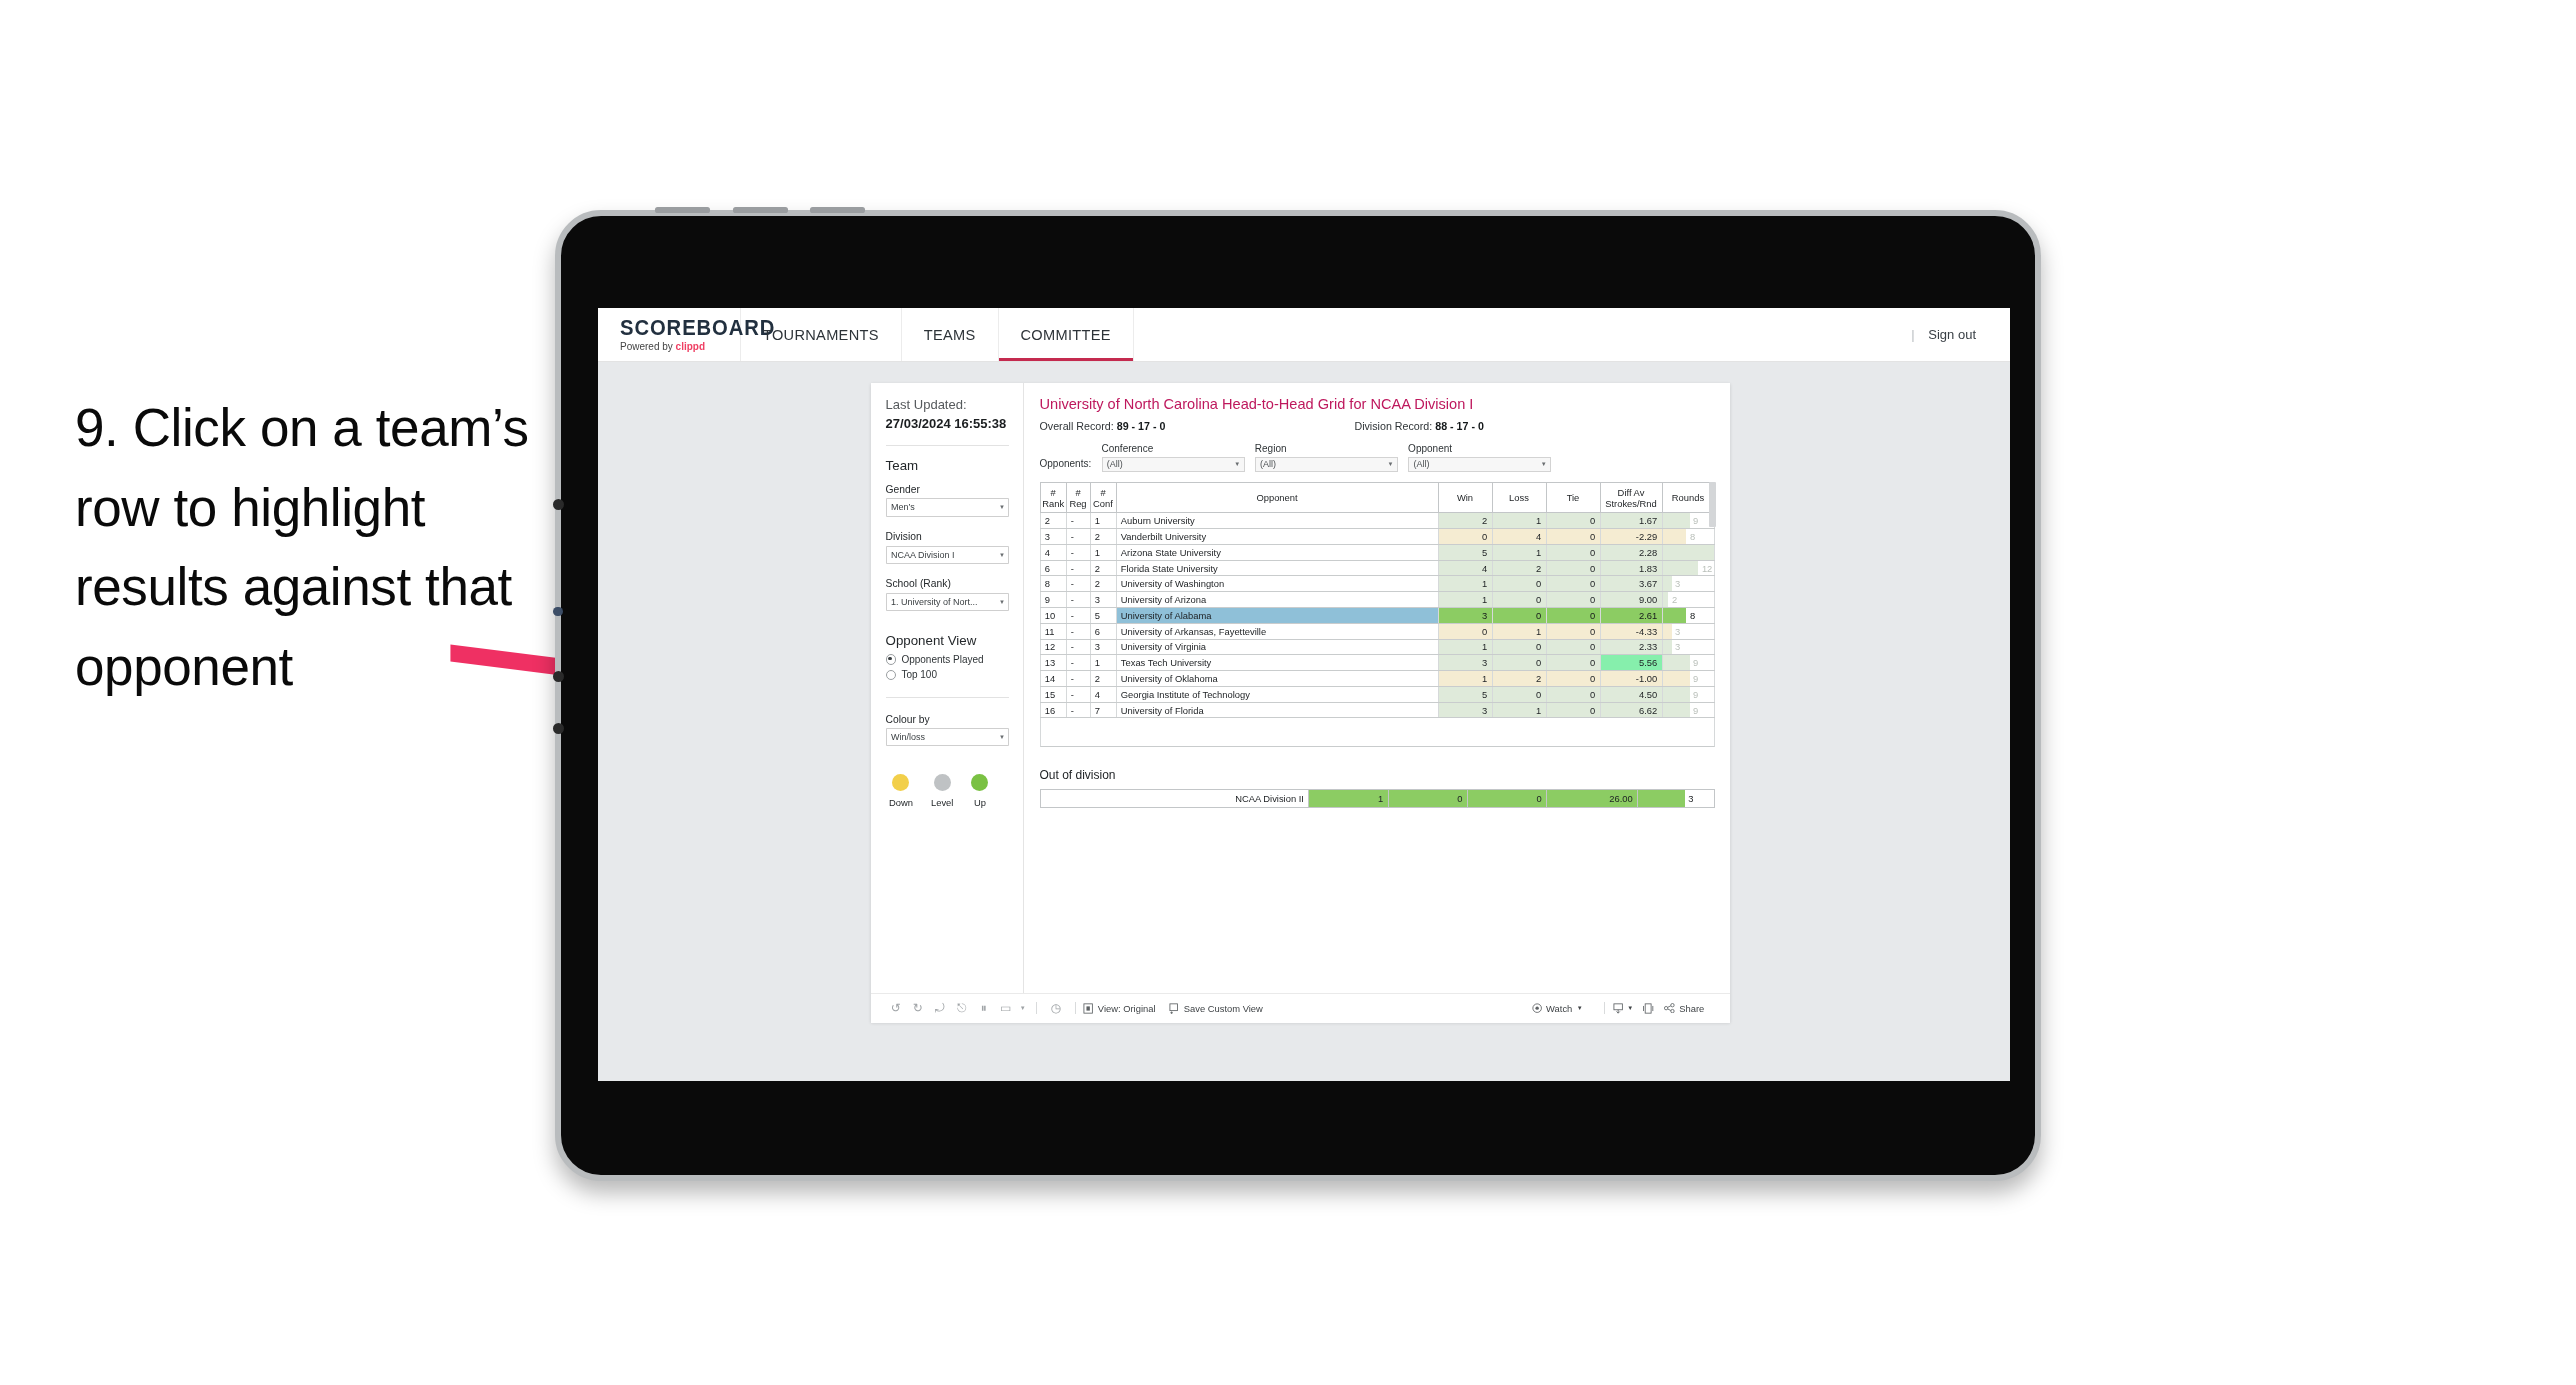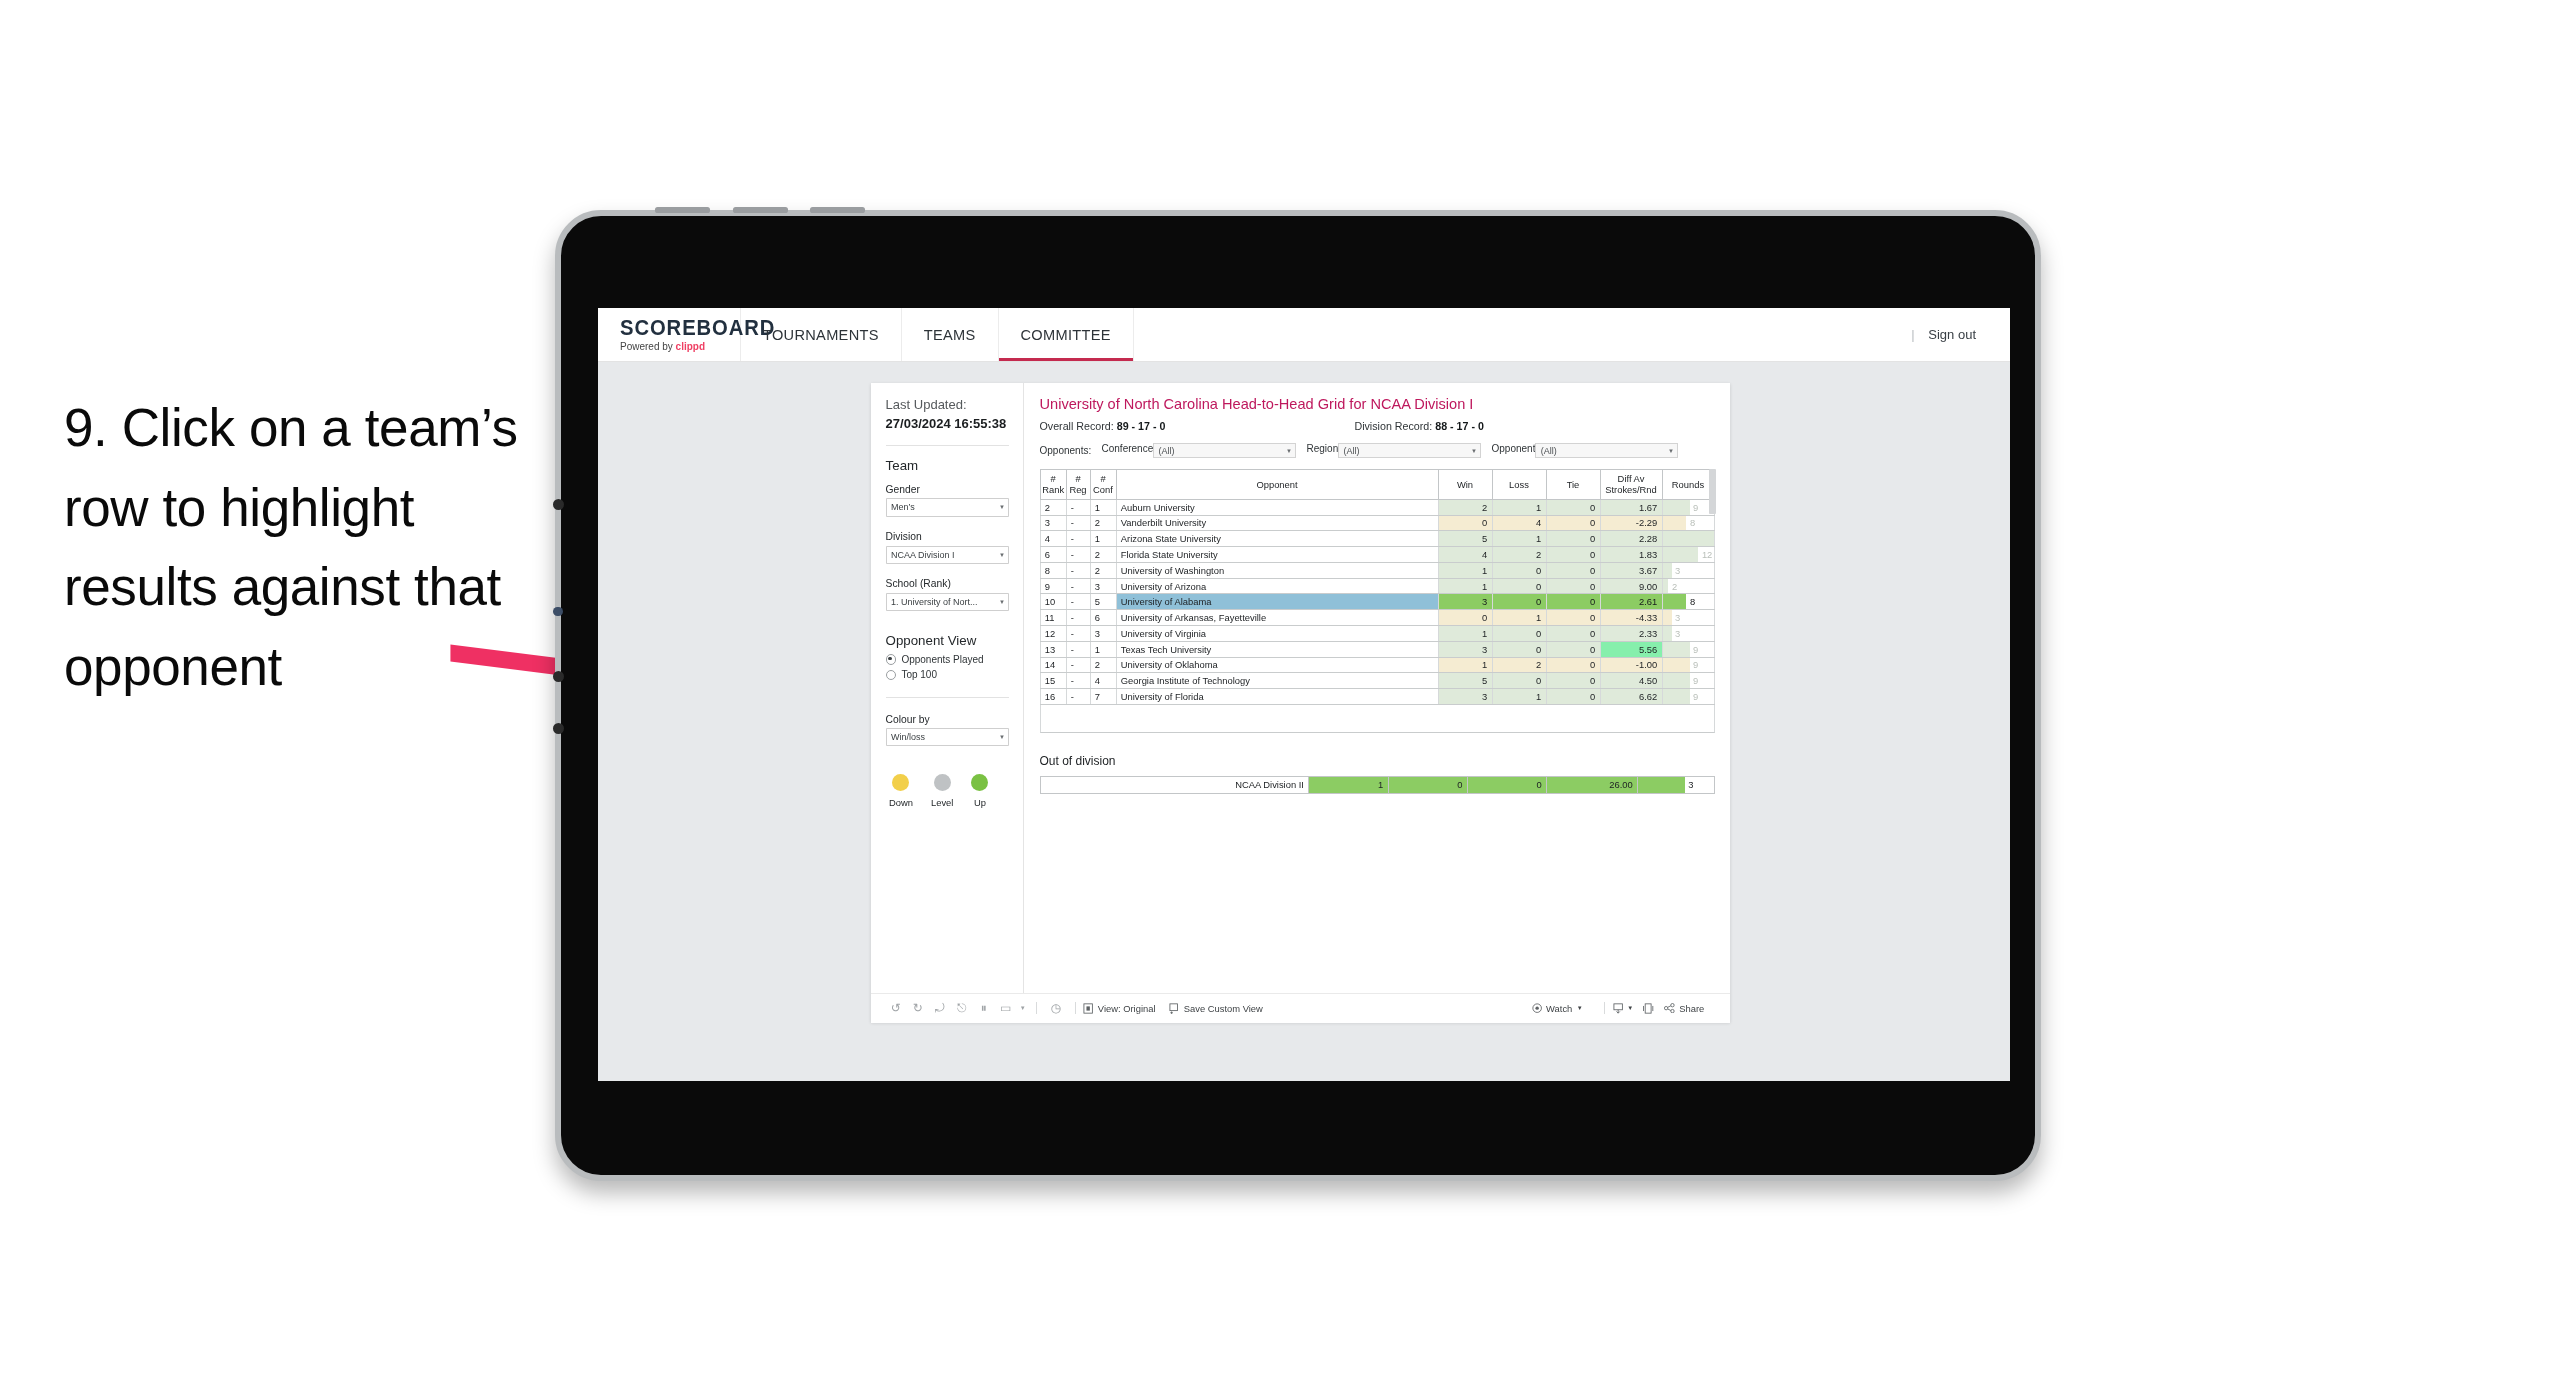--- a/index.html
+++ b/index.html
@@ -4,21 +4,21 @@
 <style>
   html,body{margin:0;padding:0;}
   body{
     width:2576px;height:1385px;background:#ffffff;
     font-family:"Liberation Sans", sans-serif;
     overflow:hidden;position:relative;
   }
 
   
   #annotation{
-    position:absolute;left:64px;top:388px;width:481px;
+    position:absolute;left:75px;top:388px;width:481px;
     font-size:53px;line-height:1.5;color:#0a0a0a;
     font-family:"Liberation Sans", sans-serif;
     letter-spacing:-0.4px;
   }
 
   
   #arrow{position:absolute;left:447px;top:627px;width:618px;height:112px;}
 
   
   #tablet{
@@ -116,21 +116,21 @@
   .lglab{font-size:9.4px;color:#24282b;}
 
   
   #main{flex:1;padding:13.7px 15.5px 0 15.5px;box-sizing:border-box;min-width:0;}
   #vtitle{font-size:14.6px;color:#be185d;margin-bottom:7.7px;}
   #records{display:flex;font-size:10.7px;color:#2f3437;margin-bottom:11px;}
   #records b{color:#14181a;font-weight:bold;}
   #rec-div{margin-left:189px;}
   #filters{display:flex;align-items:flex-end;gap:10.3px;margin-bottom:10.3px;}
   #oplabel{font-size:10px;color:#2f3437;padding-bottom:2.6px;}
-  .fgroup{display:flex;}
+  .fgroup{display:flex;flex-direction:column;}
   .fgroup .fg-lab{font-size:10px;color:#2f3437;margin-bottom:2.6px;}
   .fgroup .fg-sel{
     width:143px;height:15.5px;border:0.9px solid #d3d3d3;background:#f7f7f7;
     display:flex;align-items:center;justify-content:space-between;
     padding:0 3.4px 0 4.3px;font-size:9px;color:#4b4f52;box-sizing:border-box;cursor:pointer;
   }
 
   
   table.grid{border-collapse:collapse;width:100%;table-layout:fixed;}
   table.grid th{

